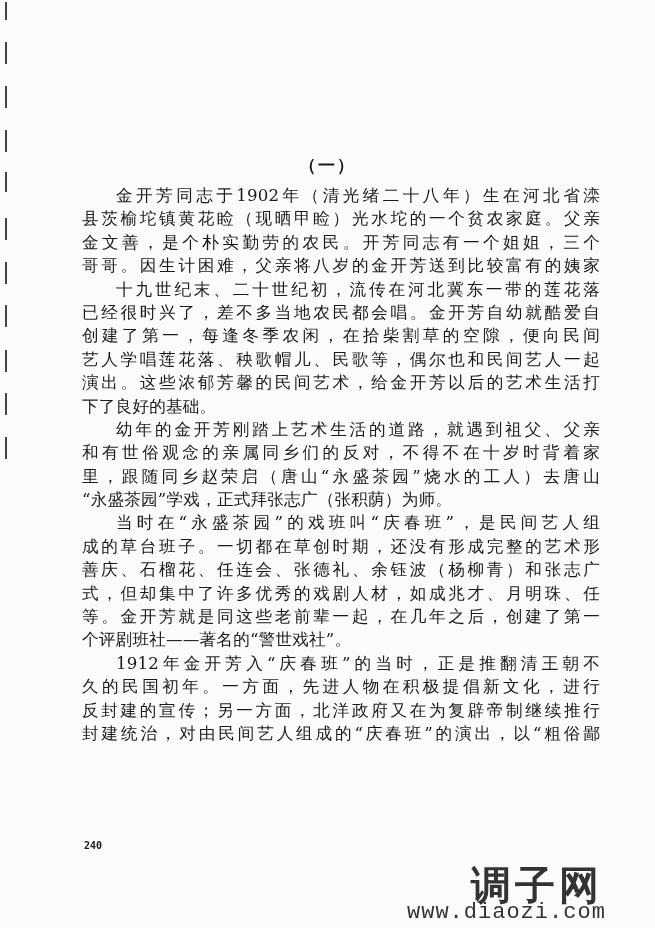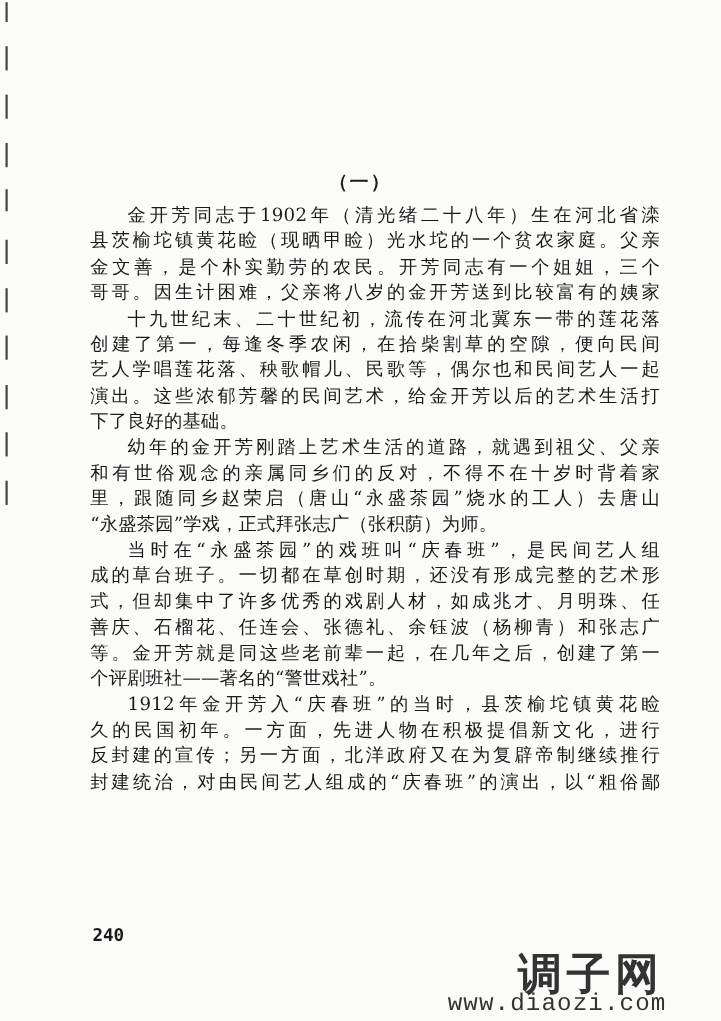--- a/index.html
+++ b/index.html
@@ -13,21 +13,21 @@
     font-size:17px; font-weight:bold; letter-spacing:2px;
   }
   .body-text { position:absolute; left:82px; top:184px; width:518px; }
   .line {
     height:23.4px; line-height:23.4px; font-size:16.6px; white-space:nowrap;
     text-align:justify; text-align-last:justify; font-weight:400; letter-spacing:0.2px;
   }
   .line.last { text-align-last:left; }
   .line.indent { padding-left:34px; }
   .page-number {
-    position:absolute; left:84px; top:840px; font-size:16px; font-weight:bold;
+    position:absolute; left:84px; top:840px; font-size:10px; font-weight:bold;
     font-family:"DejaVu Sans Mono", monospace;
   }
   .wm-cn {
     position:absolute; left:455px; top:858px; font-size:40px; font-weight:bold;
     color:#333; font-family:"DejaVu Sans", sans-serif; letter-spacing:4px;margin-left:16px;
   }
   .wm-url {
     position:absolute; left:407px; top:900px; font-size:22px; color:#333;
     font-family:Liberation Mono, monospace; letter-spacing:1px;
   }
@@ -50,35 +50,36 @@
 </div>
 
 <div class="section-title">（一）</div>
 
 <div class="body-text" id="body-text">
     <div class="line indent">金开芳同志于1902年（清光绪二十八年）生在河北省滦</div>
     <div class="line">县茨榆坨镇黄花睑（现晒甲睑）光水坨的一个贫农家庭。父亲</div>
     <div class="line">金文善，是个朴实勤劳的农民。开芳同志有一个姐姐，三个</div>
     <div class="line">哥哥。因生计困难，父亲将八岁的金开芳送到比较富有的姨家</div>
     <div class="line indent">十九世纪末、二十世纪初，流传在河北冀东一带的莲花落</div>
+    <div class="line">已经很时兴了，差不多当地农民都会唱。金开芳自幼就酷爱自</div>
     <div class="line">创建了第一，每逢冬季农闲，在拾柴割草的空隙，便向民间</div>
     <div class="line">艺人学唱莲花落、秧歌帽儿、民歌等，偶尔也和民间艺人一起</div>
     <div class="line">演出。这些浓郁芳馨的民间艺术，给金开芳以后的艺术生活打</div>
     <div class="line last">下了良好的基础。</div>
     <div class="line indent">幼年的金开芳刚踏上艺术生活的道路，就遇到祖父、父亲</div>
     <div class="line">和有世俗观念的亲属同乡们的反对，不得不在十岁时背着家</div>
     <div class="line">里，跟随同乡赵荣启（唐山“永盛茶园”烧水的工人）去唐山</div>
     <div class="line last">“永盛茶园”学戏，正式拜张志广（张积荫）为师。</div>
     <div class="line indent">当时在“永盛茶园”的戏班叫“庆春班”，是民间艺人组</div>
     <div class="line">成的草台班子。一切都在草创时期，还没有形成完整的艺术形</div>
+    <div class="line">善庆、石榴花、任连会、张德礼、余钰波（杨柳青）和张志广</div>
     <div class="line">式，但却集中了许多优秀的戏剧人材，如成兆才、月明珠、任</div>
-    <div class="line">善庆、石榴花、任连会、张德礼、余钰波（杨柳青）和张志广</div>
     <div class="line">等。金开芳就是同这些老前辈一起，在几年之后，创建了第一</div>
     <div class="line last">个评剧班社——著名的“警世戏社”。</div>
-    <div class="line indent">1912年金开芳入“庆春班”的当时，县茨榆坨镇黄花睑</div>
+    <div class="line indent">1912年金开芳入“庆春班”的当时，正是推翻清王朝不</div>
     <div class="line">久的民国初年。一方面，先进人物在积极提倡新文化，进行</div>
     <div class="line">反封建的宣传；另一方面，北洋政府又在为复辟帝制继续推行</div>
     <div class="line">封建统治，对由民间艺人组成的“庆春班”的演出，以“粗俗鄙</div>
   </div>
 
 <div class="page-number">240</div>
 
 <div class="wm-cn">调子网</div>
 <div class="wm-url">www.diaozi.com</div>
 

